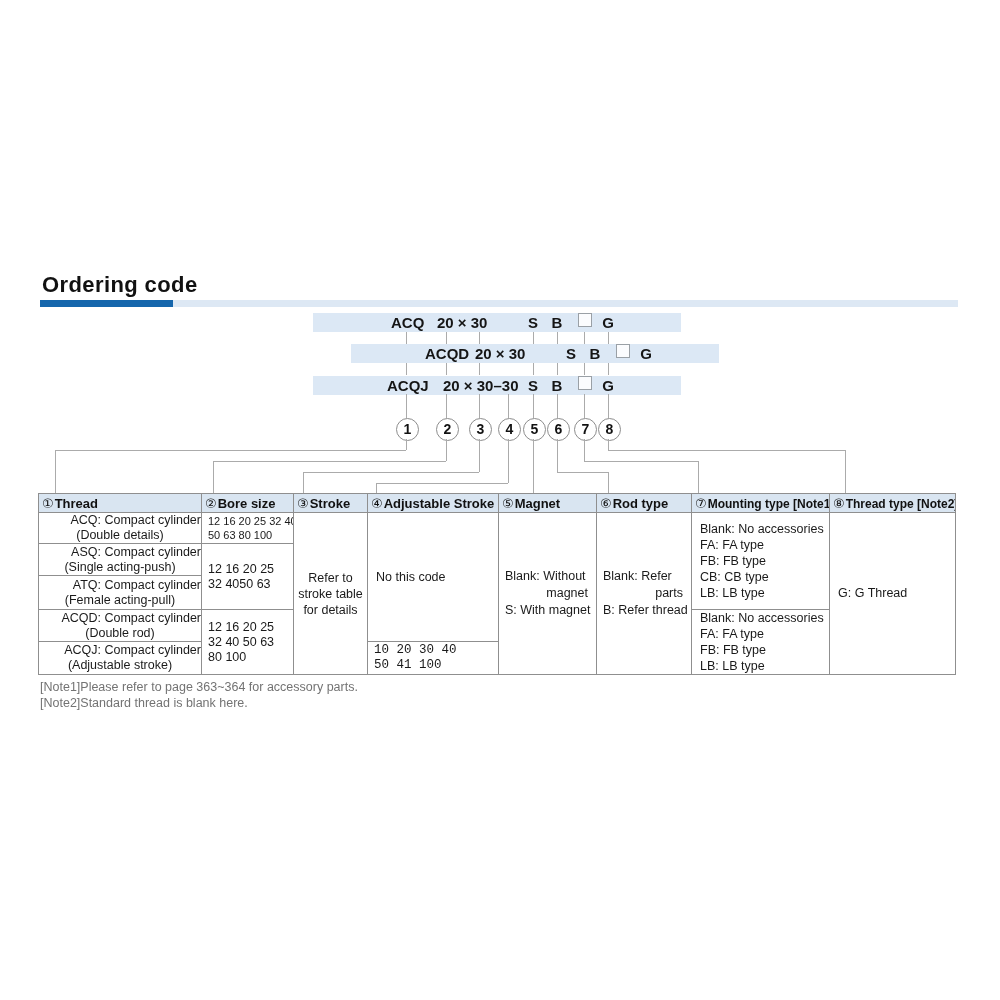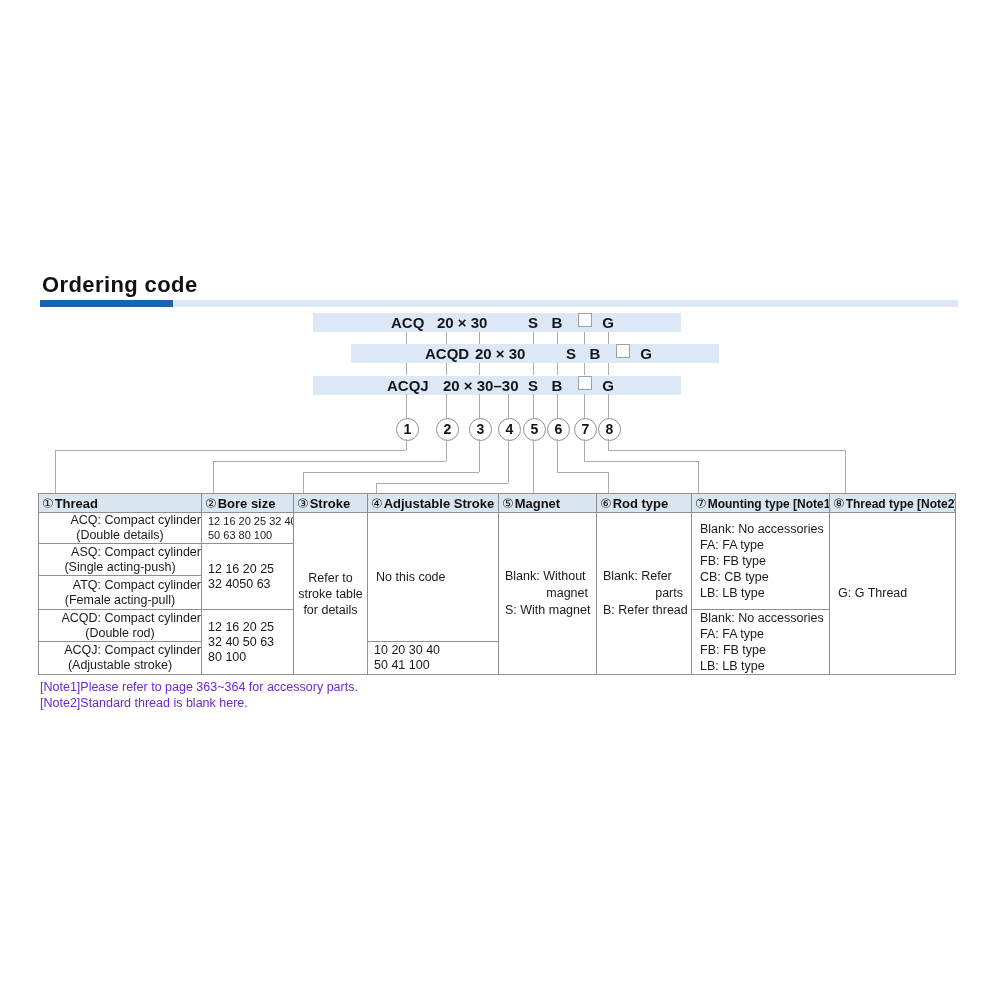--- a/index.html
+++ b/index.html
@@ -40,21 +40,21 @@
   .model-line1{padding-left:5px;text-align:right;white-space:nowrap;}
   .model-line2{text-align:center;white-space:nowrap;}
   .bore{padding-left:6px;white-space:nowrap;}
   .bore-small{font-size:11px;line-height:14px;}
   .center-cell{text-align:center;line-height:16px;margin-left:14px;}
   .pad-cell{padding-left:8px;white-space:nowrap;}
   .hang{padding:0 8px 0 6px;white-space:nowrap;line-height:17px;}
   .hang .rt{text-align:right;}
   .mount{padding-left:8px;line-height:16px;white-space:nowrap;}
   
-  .note{position:absolute;left:40px;font-size:12.5px;color:#6d28d9;}
+  .note{position:absolute;left:40px;font-size:12.5px;color:#737373;}
 </style>
 </head>
 <body>
 
 <div class="canvas">
 
   <div class="title">Ordering code</div>
   <div class="bar-light"></div>
   <div class="bar-dark"></div>
 
@@ -233,21 +233,21 @@
           <div>FA: FA type</div>
           <div>FB: FB type</div>
           <div>LB: LB type</div>
         </td>
       </tr>
       <tr class="r5">
         <td>
           <div class="model-line1">ACQJ: Compact cylinder</div>
           <div class="model-line2">(Adjustable stroke)</div>
         </td>
-        <td class="pad-cell" style="padding-left:6px;">
+        <td class="pad-cell" style="padding-left:6px;font-family:Liberation Mono, monospace;">
           <div>10 20 30 40</div>
           <div>50 41 100</div>
         </td>
       </tr>
     </tbody>
       </table>
   </div>
 
   <div class="note" style="top:680px;">[Note1]Please refer to page 363~364 for accessory parts.</div>
   <div class="note" style="top:696px;">[Note2]Standard thread is blank here.</div>

